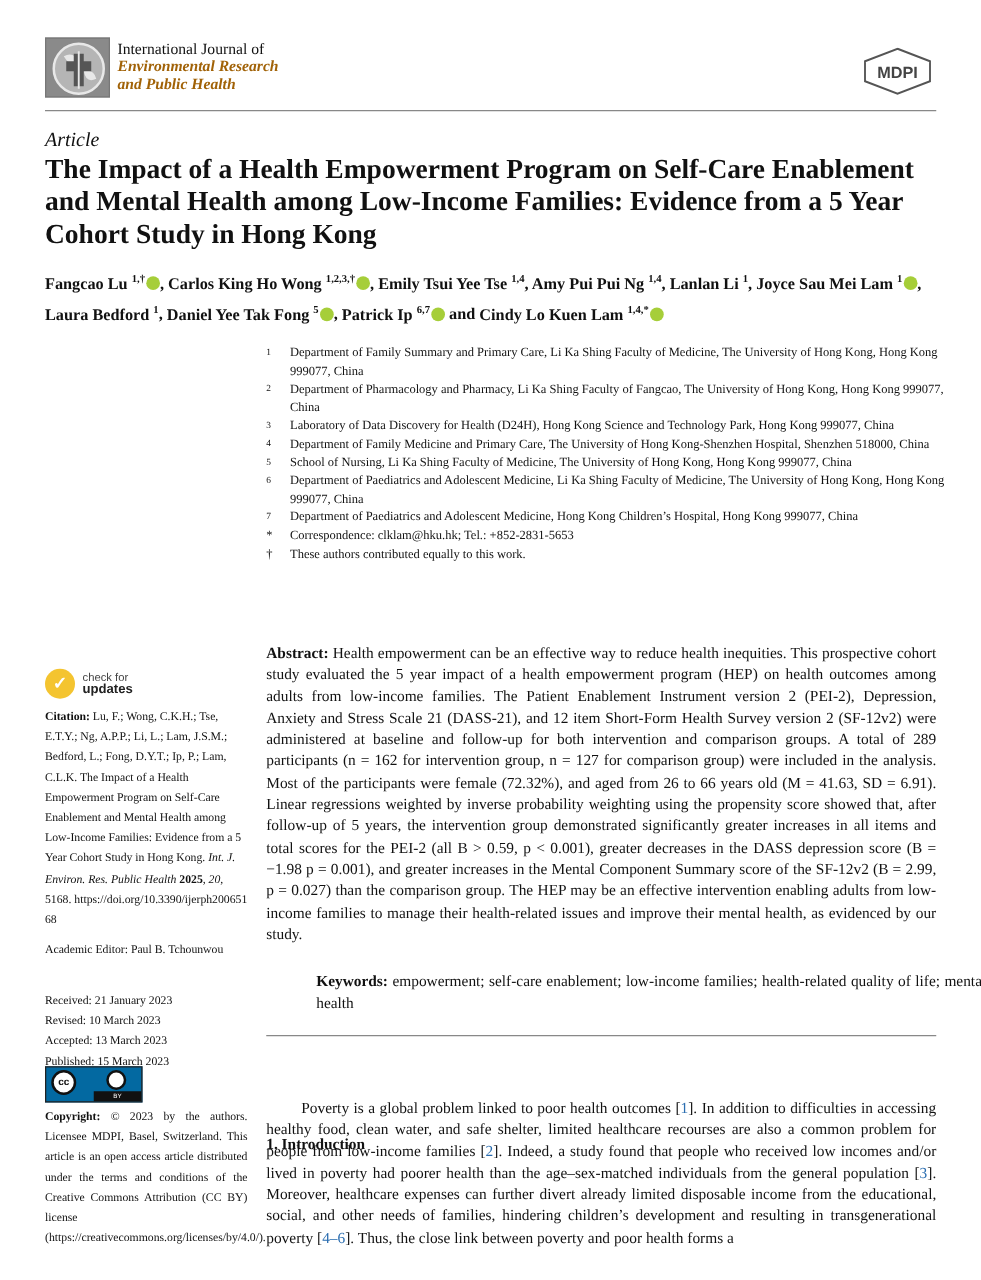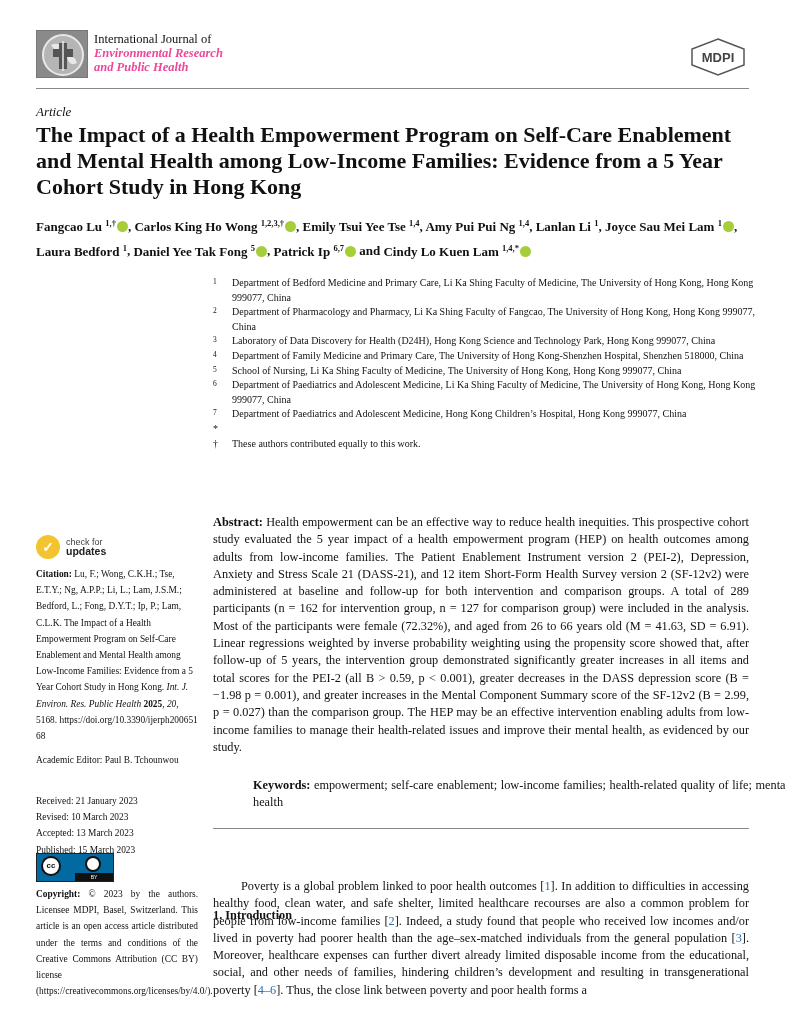--- a/index.html
+++ b/index.html
@@ -2,23 +2,23 @@
 <html><head>
 <meta charset="utf-8">
 <style>
   * { margin: 0; padding: 0; box-sizing: border-box; }
   body { width: 785px; height: 1024px; background: #fff; position: relative; overflow: hidden;
          font-family: "Liberation Serif", "DejaVu Serif", serif; color: #111; }
   .abs { position: absolute; }
   .header-rule { position: absolute; top: 88px; left: 36px; width: 713px; height: 1px; background: #888; }
   .journal-logo { left: 36px; top: 30px; width: 52px; height: 48px; background: #8a8a8a; border: 1px solid #777; }
   .journal-name { left: 94px; top: 32px; font-size: 12.5px; line-height: 14px; }
-  .journal-name .j2 { color: #ec4899; font-weight: bold; font-style: italic; }
+  .journal-name .j2 { color: #a16207; font-weight: bold; font-style: italic; }
   .mdpi { left: 690px; top: 38px; width: 56px; height: 38px; }
-  .article-type { left: 36px; top: 104px; font-size: 13px; font-style: italic; }
+  .article-type { left: 36px; top: 104px; font-size: 16px; font-style: italic; }
   .title { left: 36px; top: 122px; width: 720px; font-size: 22px; font-weight: bold; line-height: 26px; }
   .authors { left: 36px; top: 213px; width: 730px; font-size: 13px; font-weight: bold; line-height: 20px; }
   .authors sup { font-size: 8.5px; }
   .orcid { display: inline-block; width: 11px; height: 11px; border-radius: 50%; background: #a6ce39; vertical-align: -1px; margin-left: 1px; }
   .affils { left: 213px; top: 276px; width: 545px; font-size: 10px; line-height: 14.6px; }
   .affil { display: flex; }
   .affil .mk { width: 19px; flex: none; font-size: 7.5px; line-height: 12px; }
   .affil .mk.big { font-size: 10px; line-height: 14.6px; }
   .sidebar { left: 36px; width: 162px; font-size: 9.4px; line-height: 16.2px; }
   .check { left: 36px; top: 535px; display: flex; align-items: center; }
@@ -61,21 +61,21 @@
 <div class="header-rule"></div>
 
 <div class="abs article-type">Article</div>
 <div class="abs title">The Impact of a Health Empowerment Program on Self-Care Enablement and Mental Health among Low-Income Families: Evidence from a 5 Year Cohort Study in Hong Kong</div>
 
 <div class="abs authors" id="authors"><span>Fangcao Lu <sup>1,†</sup></span><span class="orcid"></span><span>, </span><span>Carlos King Ho Wong <sup>1,2,3,†</sup></span><span class="orcid"></span><span>, </span><span>Emily Tsui Yee Tse <sup>1,4</sup></span><span>, </span><span>Amy Pui Pui Ng <sup>1,4</sup></span><span>, </span><span>Lanlan Li <sup>1</sup></span><span>, </span><span>Joyce Sau Mei Lam <sup>1</sup></span><span class="orcid"></span><span>, </span><span>Laura Bedford <sup>1</sup></span><span>, </span><span>Daniel Yee Tak Fong <sup>5</sup></span><span class="orcid"></span><span>, </span><span>Patrick Ip <sup>6,7</sup></span><span class="orcid"></span><span> and </span><span>Cindy Lo Kuen Lam <sup>1,4,*</sup></span><span class="orcid"></span></div>
 
 <div class="abs affils" id="affils">
     <div class="affil">
       <span class="mk">1</span>
-      <span>Department of Bedford Medicine and Primary Care, Li Ka Shing Faculty of Medicine, The University of Hong Kong, Hong Kong 999077, China</span>
+      <span>Department of Family Summary and Primary Care, Li Ka Shing Faculty of Medicine, The University of Hong Kong, Hong Kong 999077, China</span>
     </div>
     <div class="affil">
       <span class="mk">2</span>
       <span>Department of Pharmacology and Pharmacy, Li Ka Shing Faculty of Fangcao, The University of Hong Kong, Hong Kong 999077, China</span>
     </div>
     <div class="affil">
       <span class="mk">3</span>
       <span>Laboratory of Data Discovery for Health (D24H), Hong Kong Science and Technology Park, Hong Kong 999077, China</span>
     </div>
     <div class="affil">
@@ -89,20 +89,21 @@
     <div class="affil">
       <span class="mk">6</span>
       <span>Department of Paediatrics and Adolescent Medicine, Li Ka Shing Faculty of Medicine, The University of Hong Kong, Hong Kong 999077, China</span>
     </div>
     <div class="affil">
       <span class="mk">7</span>
       <span>Department of Paediatrics and Adolescent Medicine, Hong Kong Children’s Hospital, Hong Kong 999077, China</span>
     </div>
     <div class="affil">
       <span class="mk big">*</span>
+      <span>Correspondence: clklam@hku.hk; Tel.: +852-2831-5653</span>
     </div>
     <div class="affil">
       <span class="mk big">†</span>
       <span>These authors contributed equally to this work.</span>
     </div>
   </div>
 
 <div class="abs check">
   <div class="circ">✓</div>
   <div class="txt">

